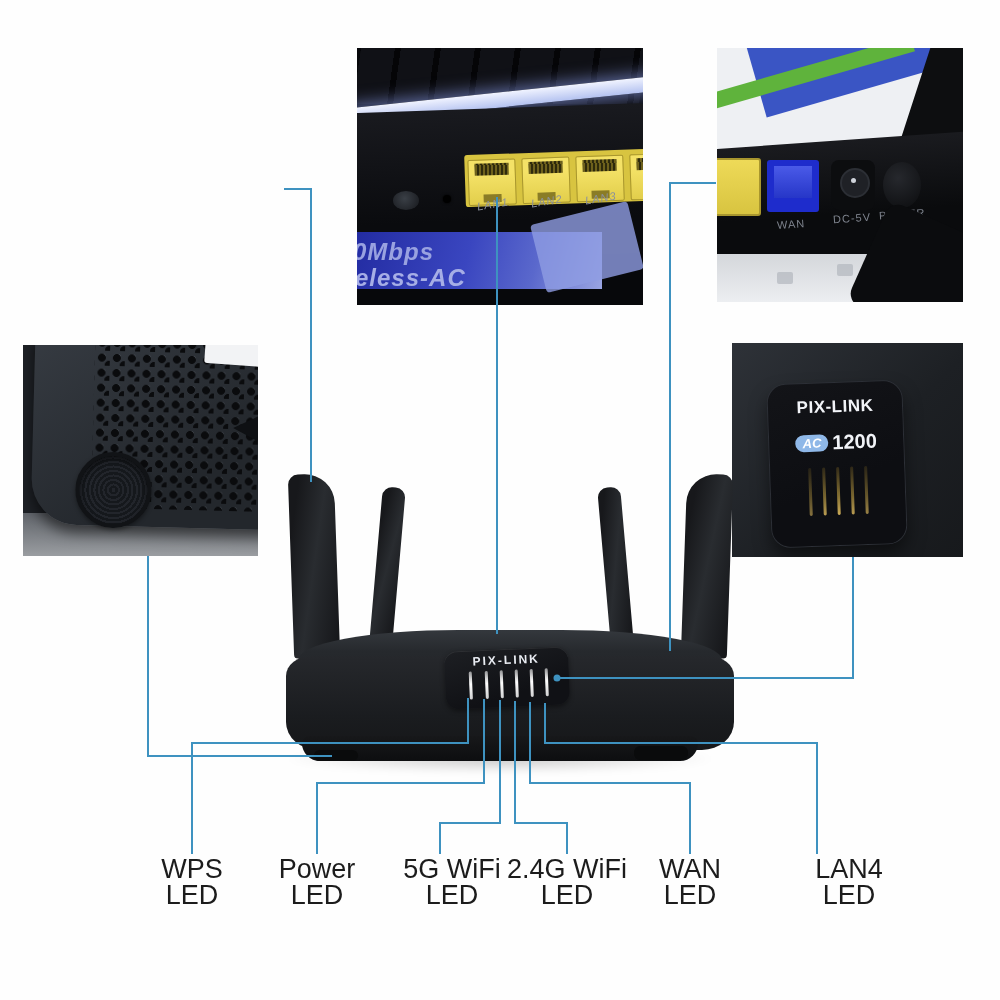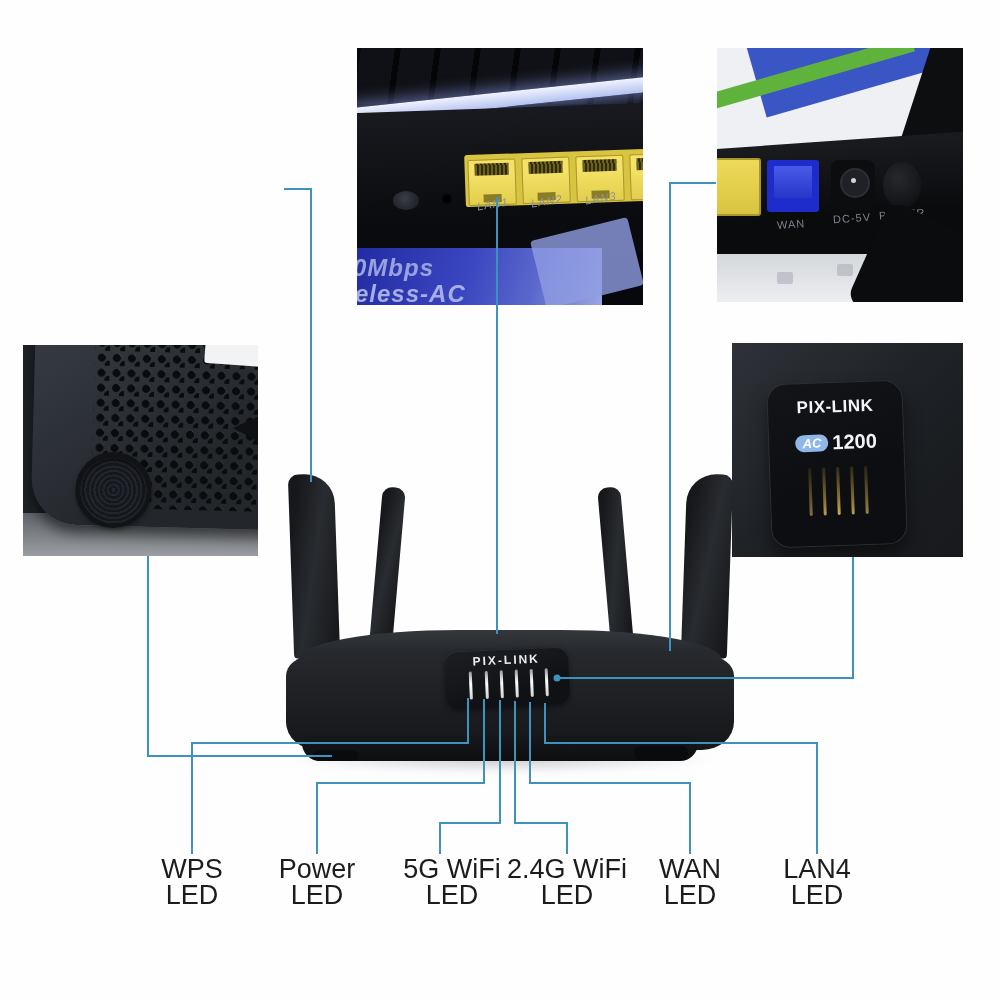--- a/index.html
+++ b/index.html
@@ -35,21 +35,21 @@
   .tm-body{left:-6px;top:60px;width:300px;height:150px;background:linear-gradient(180deg,#191a1f,#0a0b0e 75%);
     transform:rotate(-2deg);border-radius:10px;}
   .tm-yellow{left:108px;top:104px;width:182px;height:52px;background:#d8c440;border-radius:3px;transform:rotate(-2deg);overflow:hidden;}
   .tm-port{position:absolute;top:5px;width:46px;height:44px;background:linear-gradient(180deg,#f4e267 0 30%,#e2ce4b);border:1px solid #a8962e;border-radius:2px;}
   .tm-port .pins{position:absolute;left:6px;top:3px;width:34px;height:12px;
     background:repeating-linear-gradient(90deg,#6e611c 0 2px,#2e2a0c 2px 4px);}
   .tm-port .slot{position:absolute;left:14px;bottom:2px;width:18px;height:8px;background:#8a7c26;}
   .tm-lan{position:absolute;color:#8b919c;font-size:11px;font-style:italic;transform:rotate(-9deg);letter-spacing:1px;}
   .tm-btn{left:36px;top:143px;width:26px;height:19px;background:radial-gradient(circle at 45% 40%,#3a3f46,#16181c);border-radius:50%;}
   .tm-hole{left:86px;top:147px;width:8px;height:8px;background:#000;border-radius:50%;box-shadow:0 0 3px #000;}
-  .tm-blue{left:0;top:200px;width:245px;height:57px;
+  .tm-blue{left:0;top:184px;width:245px;height:57px;
     background:linear-gradient(105deg,#232ca2,#3a46c0 45%,#5a68cc 72%,#9aa5e2);}
   .tm-box{left:180px;top:-20px;width:100px;height:70px;background:#8e9ce2;opacity:.8;transform:rotate(-14deg);border-radius:4px;}
   .tm-speed{left:-4px;top:6px;color:#99a2e0;font-size:24px;font-weight:bold;font-style:italic;letter-spacing:1px;}
   .tm-wifi{left:-2px;top:32px;color:#a6aee6;font-size:24px;font-weight:bold;font-style:italic;letter-spacing:1px;}
 
   
   #inset-tr{left:717px;top:48px;width:246px;height:254px;background:#dfe2e7;}
   .tr-white{left:0;top:0;width:246px;height:120px;background:#eef0f3;}
   .tr-green{left:-20px;top:18px;width:220px;height:16px;background:#5fb33c;transform:rotate(-16deg);}
   .tr-blue{left:-10px;top:-30px;width:280px;height:130px;background:#3a55c4;transform:rotate(-16deg) translate(30px,-18px);
@@ -269,18 +269,18 @@
     <div>LED</div>
   </div>
   <div class="clabel" style="left:567px;">
     <div>2.4G WiFi</div>
     <div>LED</div>
   </div>
   <div class="clabel" style="left:690px;">
     <div>WAN</div>
     <div>LED</div>
   </div>
-  <div class="clabel" style="left:817px;">
+  <div class="clabel" style="left:849px;">
     <div>LAN4</div>
     <div>LED</div>
   </div>
 
 </div>
 
 </body></html>

